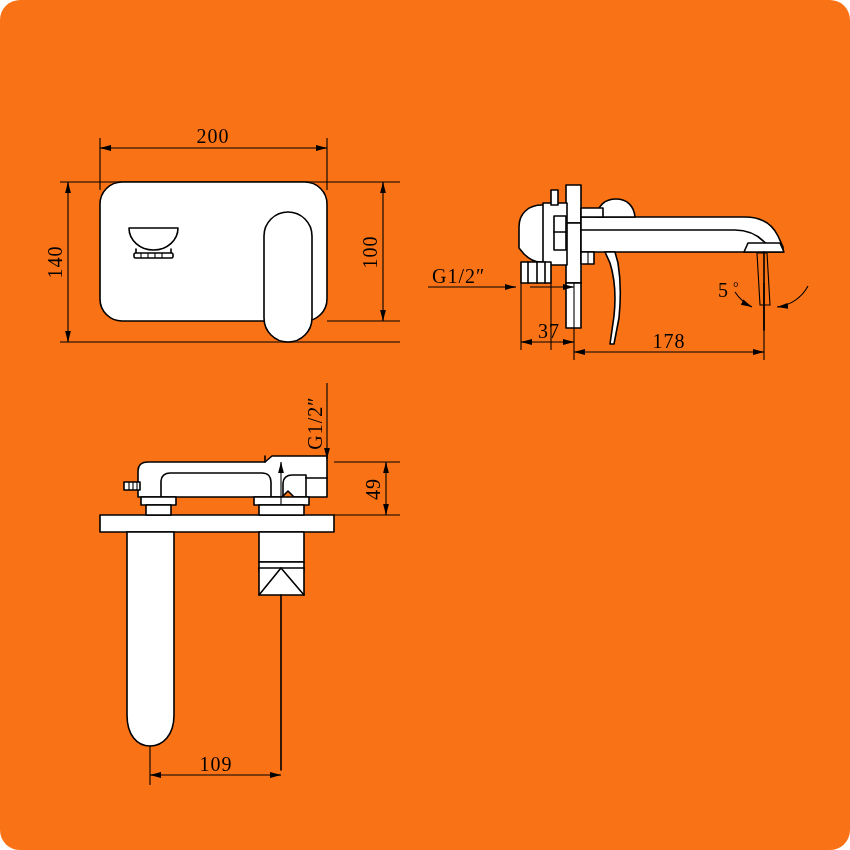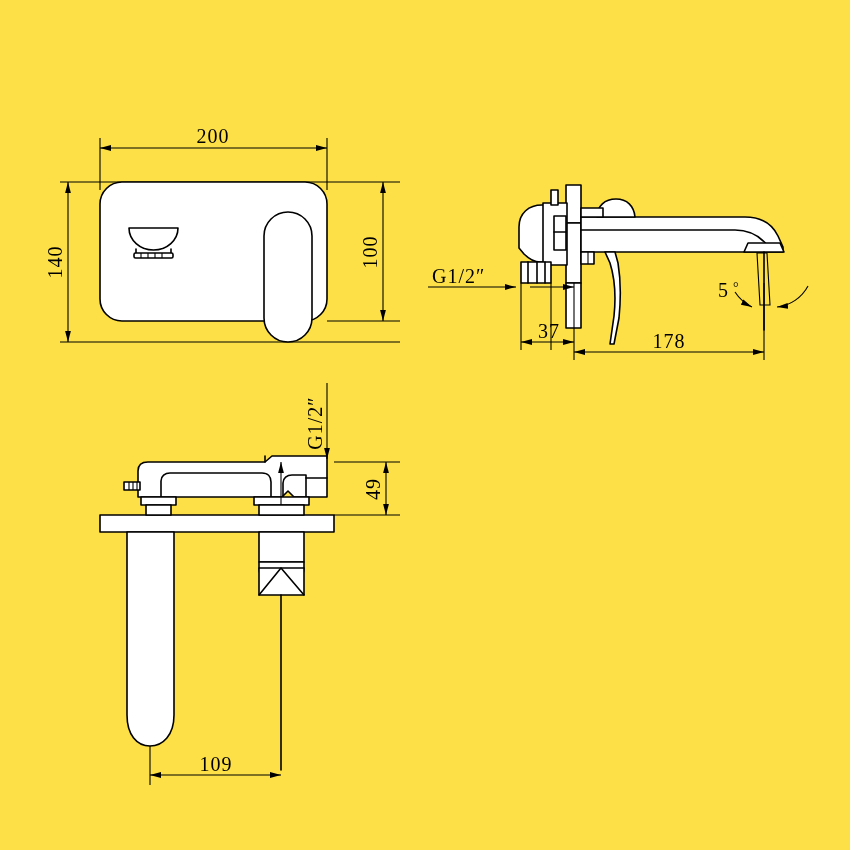--- a/index.html
+++ b/index.html
@@ -8,22 +8,23 @@
     padding: 0;
     background: #ffffff;
   }
   body {
     font-family: "Liberation Sans", sans-serif;
   }
   #sheet {
     position: relative;
     width: 850px;
     height: 850px;
-    background: #fde047;
+    background: #f97316;
     overflow: hidden;
+    border-radius: 20px;
   }
   #sheet svg {
     display: block;
     width: 850px;
     height: 850px;
   }
   .ln {
     fill: none;
     stroke: #000000;
     stroke-width: 1.6;

